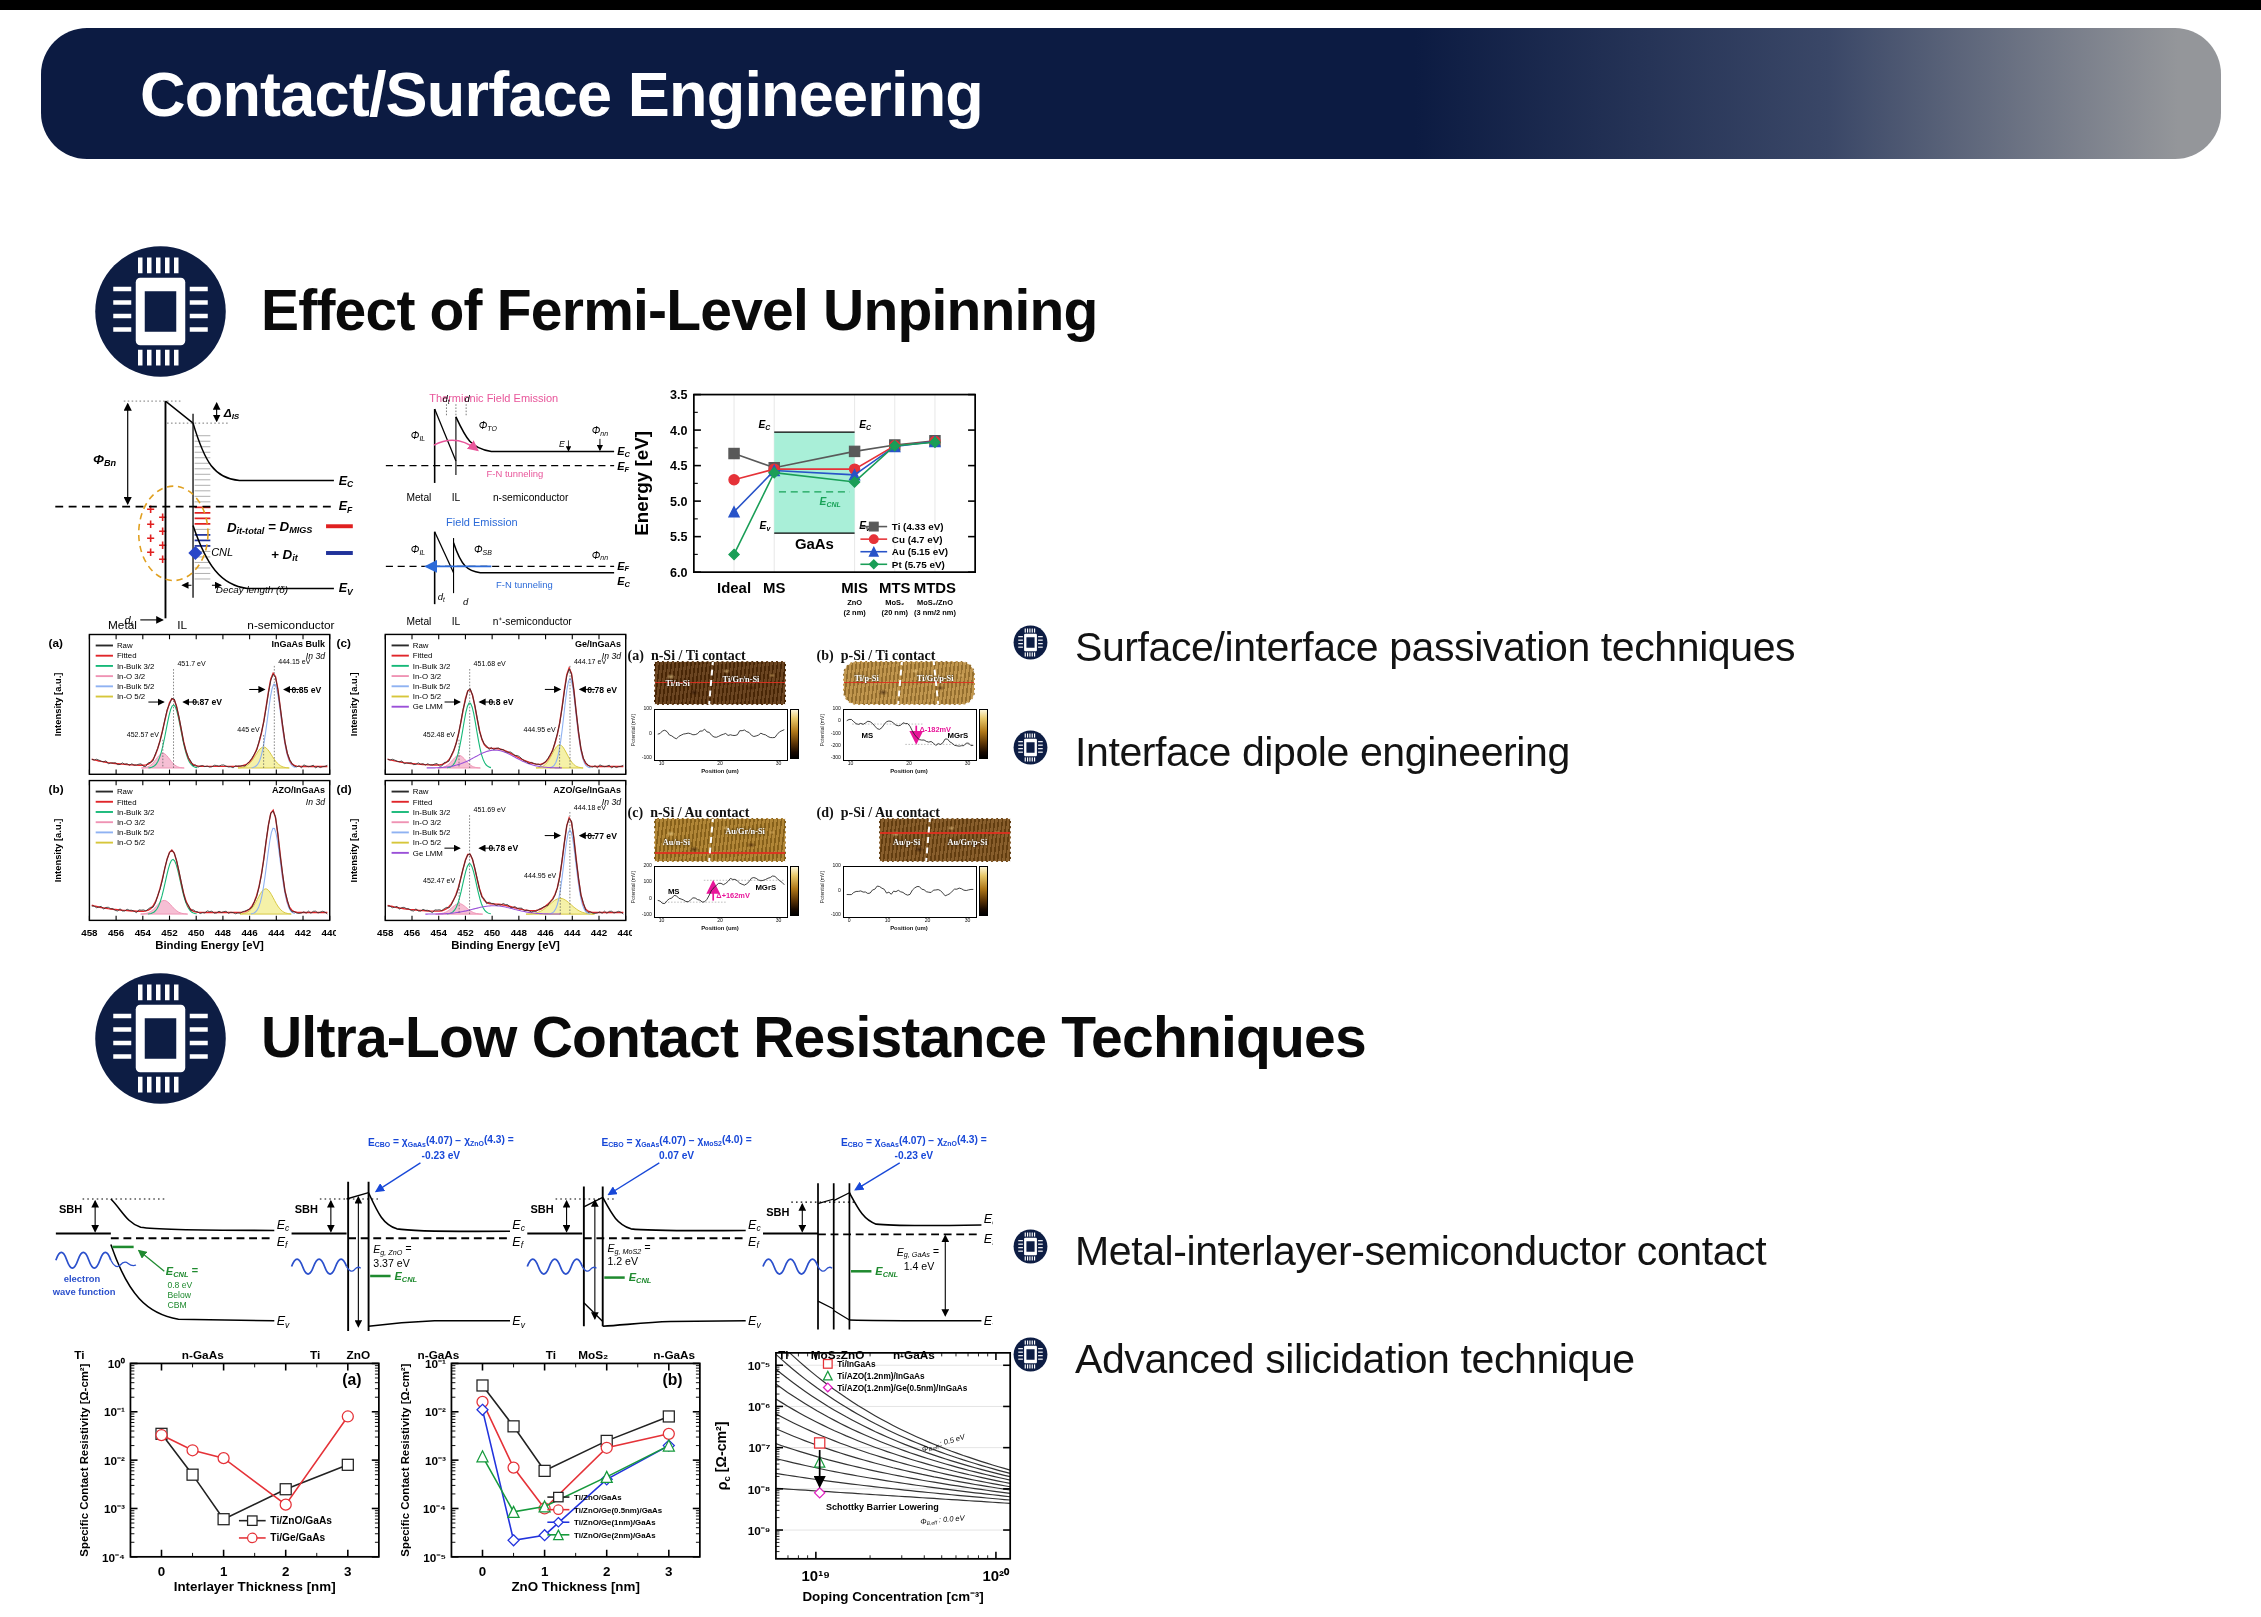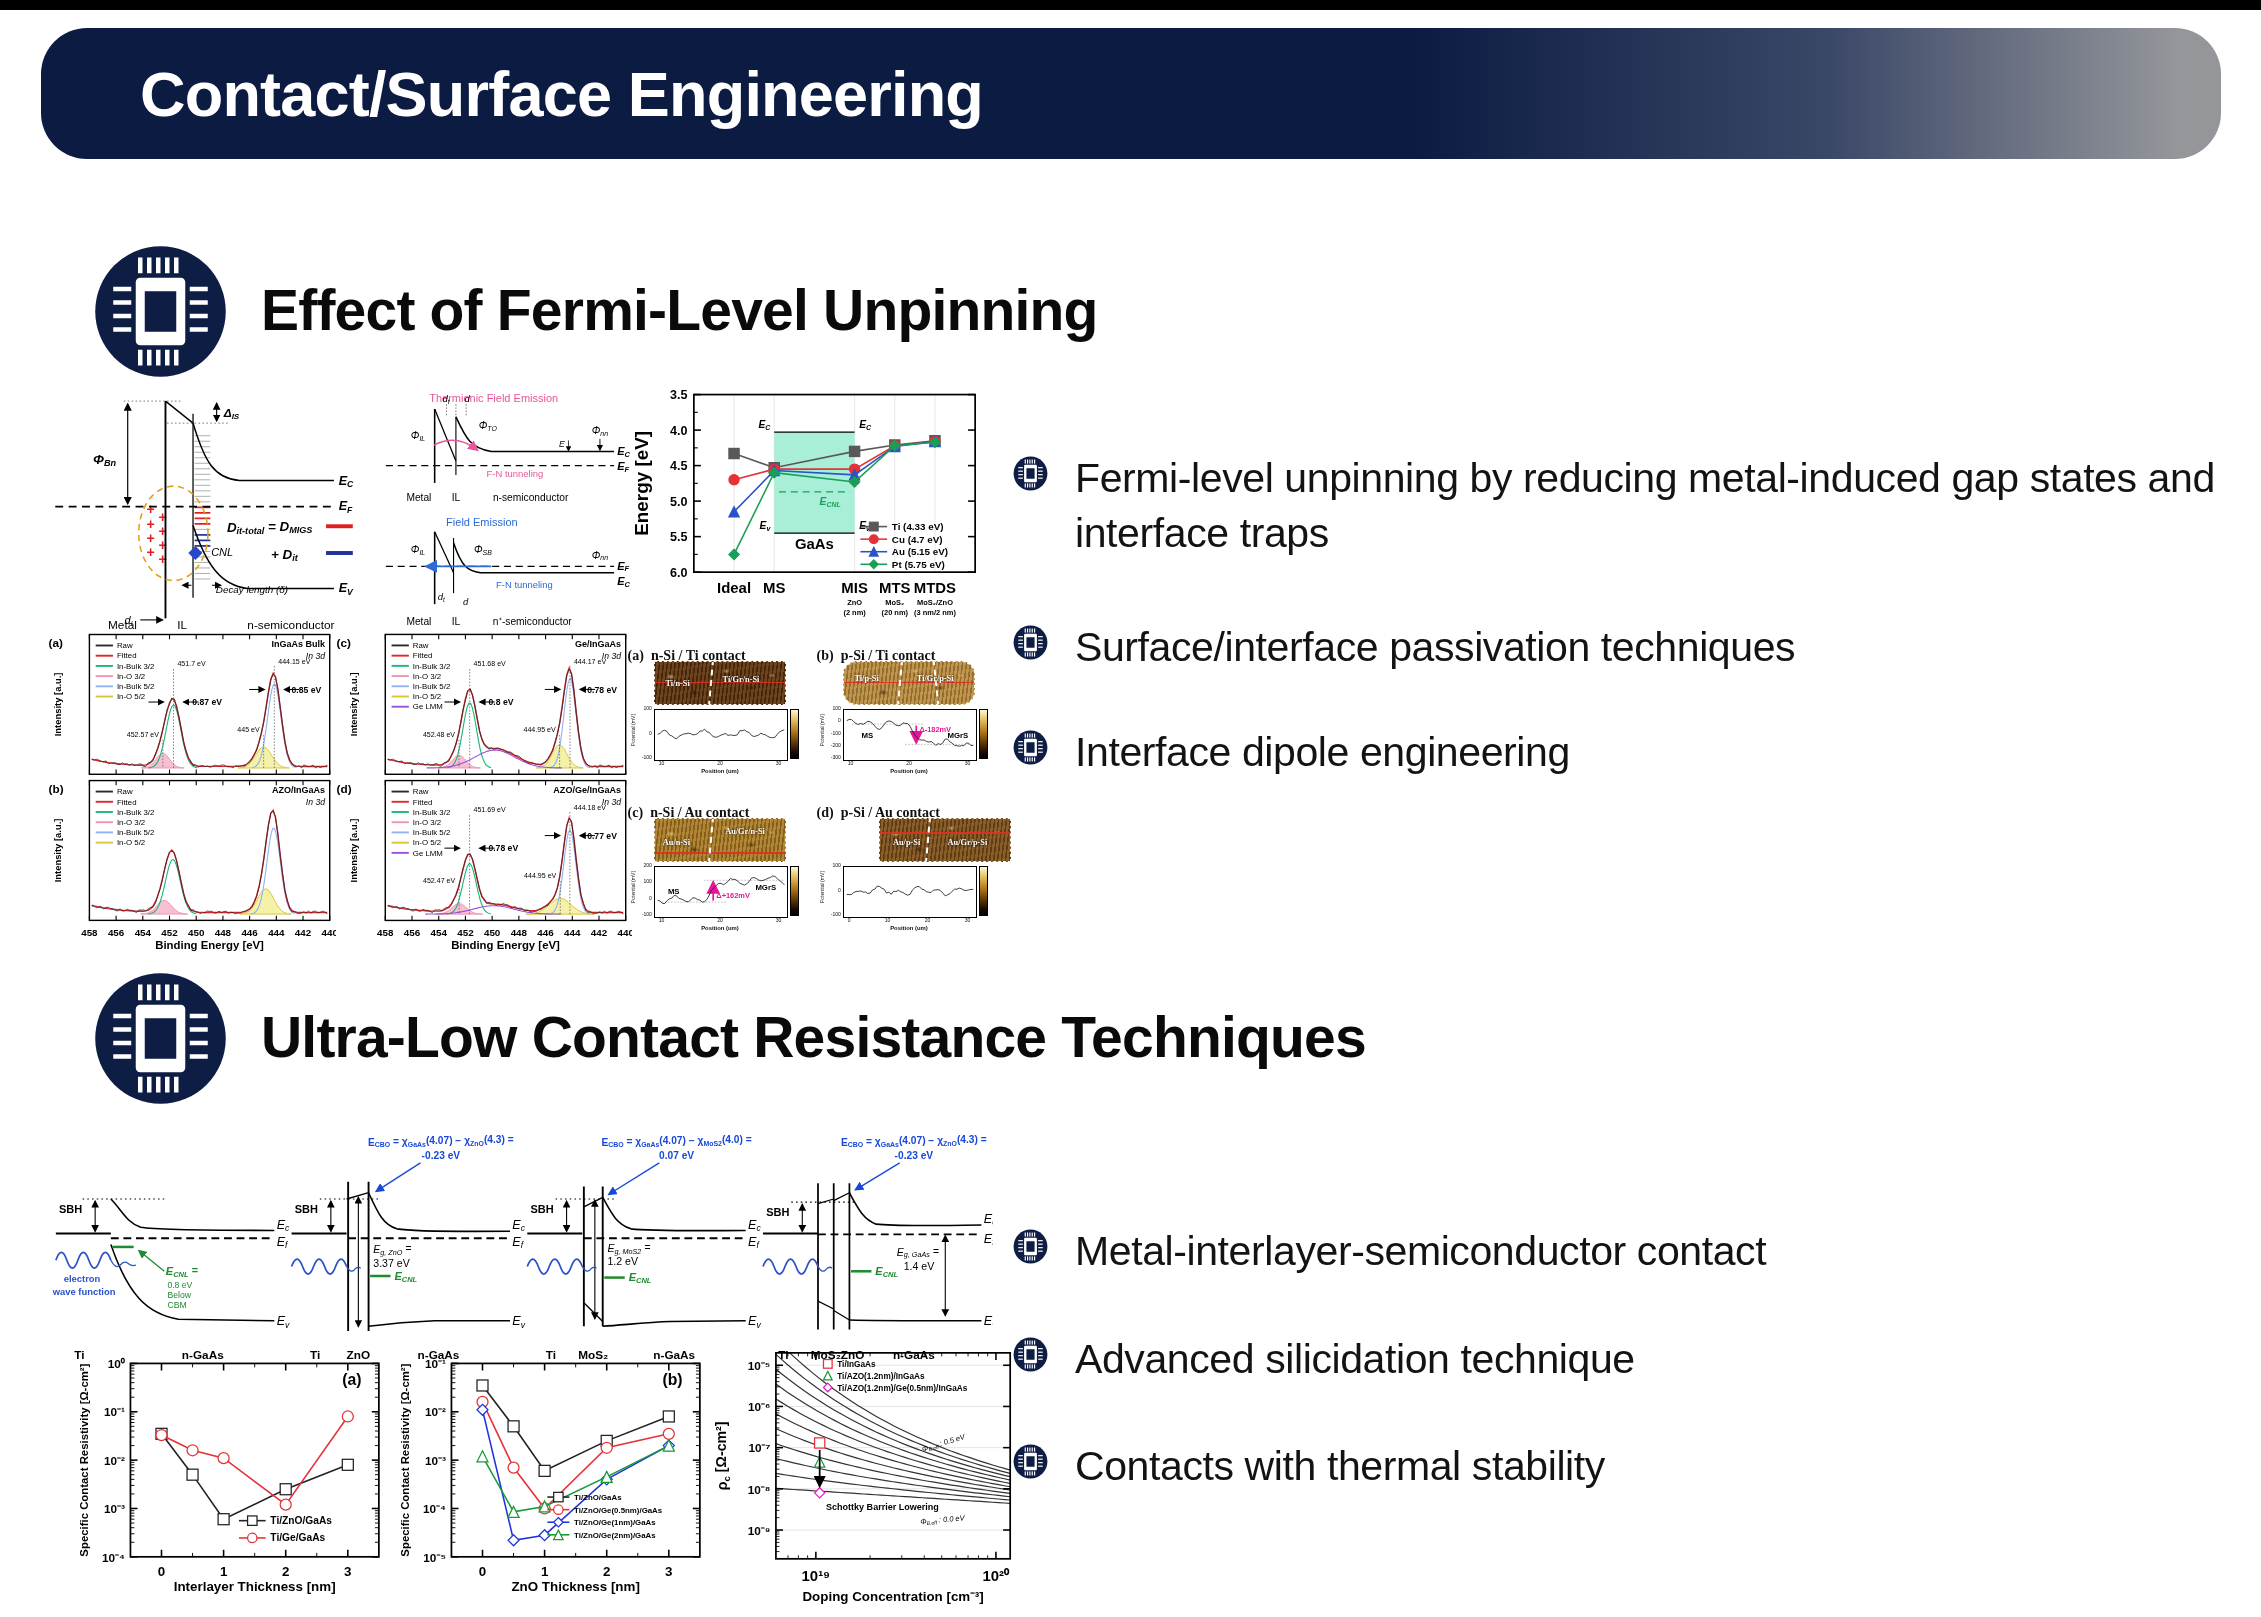--- a/index.html
+++ b/index.html
@@ -673,26 +673,20 @@
       <div class="kp-xticks">
           <span>0</span>
           <span>10</span>
           <span>20</span>
           <span>30</span>
         </div>
       <div class="kp-xlab">Position (um)</div>
     </div>
   </div>
 
-  <div class="bullet" style="top:451px">
-    <svg class="bicon" viewBox="0 0 120 120">
-        <use href="#chipsym"></use>
-      </svg>
-    <div class="btext" style="width:1164px">Fermi-level unpinning by reducing metal-induced gap states and interface traps</div>
-  </div>
   <div class="bullet" style="top:620px">
     <svg class="bicon" viewBox="0 0 120 120">
         <use href="#chipsym"></use>
       </svg>
     <div class="btext">Surface/interface passivation techniques</div>
   </div>
   <div class="bullet" style="top:725px">
     <svg class="bicon" viewBox="0 0 120 120">
         <use href="#chipsym"></use>
       </svg>
@@ -1204,21 +1198,15 @@
         <use href="#chipsym"></use>
       </svg>
     <div class="btext">Metal-interlayer-semiconductor contact</div>
   </div>
   <div class="bullet" style="top:1332px">
     <svg class="bicon" viewBox="0 0 120 120">
         <use href="#chipsym"></use>
       </svg>
     <div class="btext">Advanced silicidation technique</div>
   </div>
-  <div class="bullet" style="top:1439px">
-    <svg class="bicon" viewBox="0 0 120 120">
-        <use href="#chipsym"></use>
-      </svg>
-    <div class="btext">Contacts with thermal stability</div>
-  </div>
 
 </div>
 
 
 </body></html>

